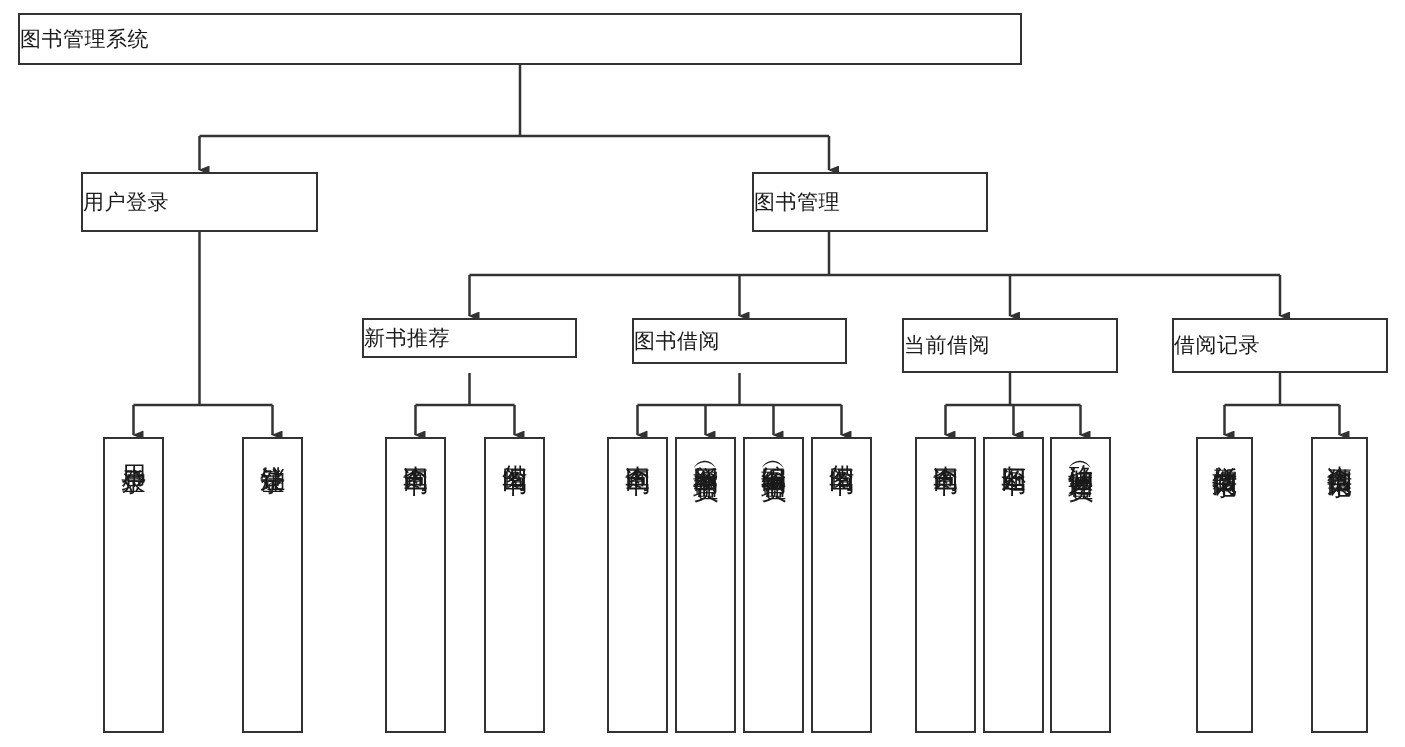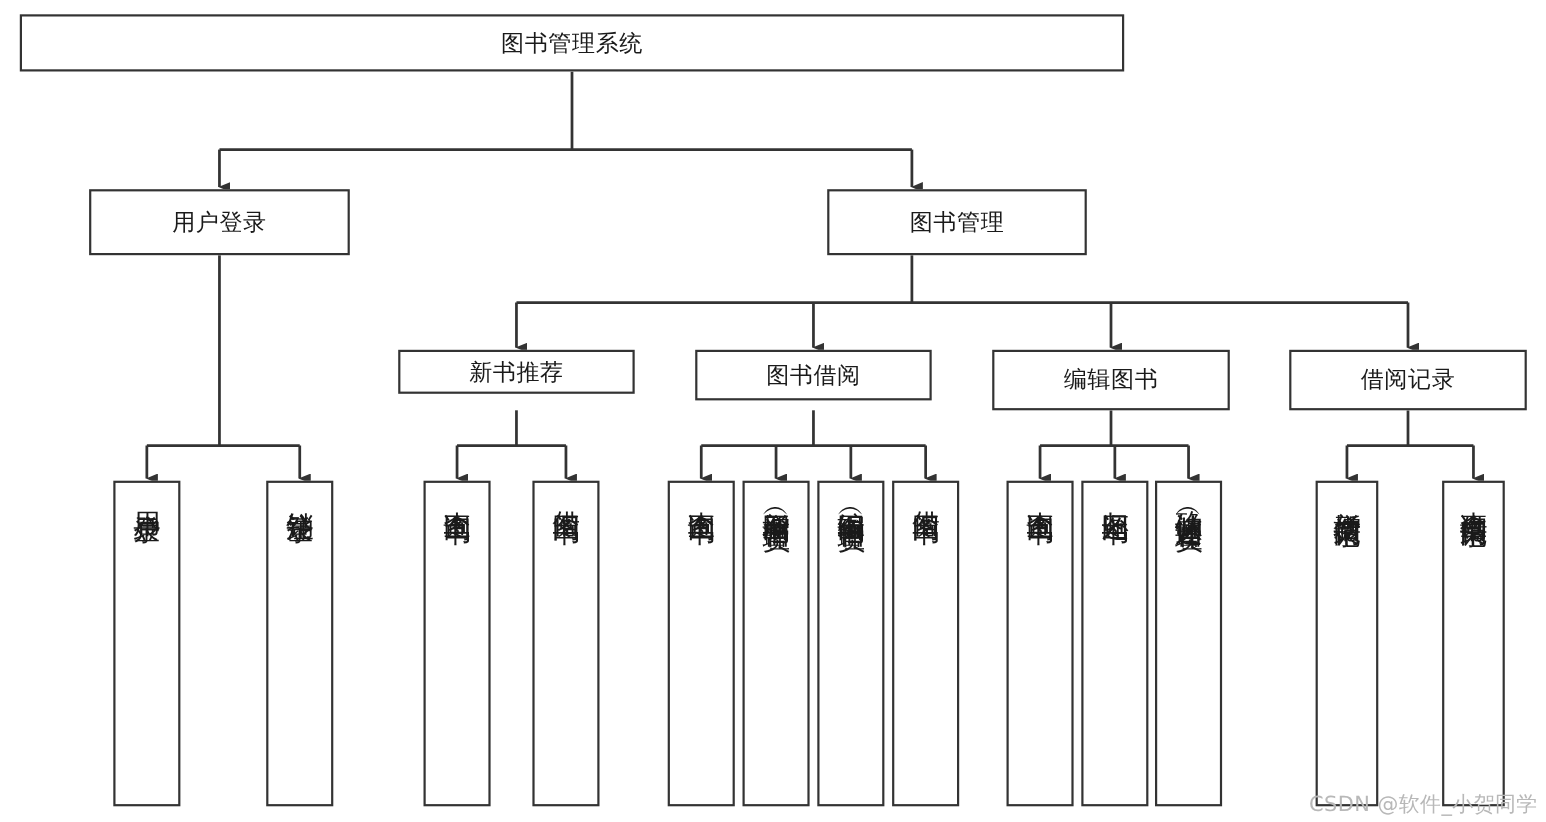--- a/index.html
+++ b/index.html
@@ -24,21 +24,20 @@
     width: 1405px;
     height: 747px;
   }
   .node {
     position: absolute;
     box-sizing: border-box;
     background: #ffffff;
     border: 2px solid #333333;
     display: flex;
     align-items: center;
-    justify-content: center;
     color: #1a1a1a;
   }
   .node .node-label {
     display: block;
     text-align: center;
     line-height: 1.18;
     letter-spacing: 0.5px;
   }
   .node.horizontal .node-label {
     font-size: 21px;
@@ -120,21 +119,21 @@
       <div class="node horizontal" style="left: 752px; top: 172px; width: 236px; height: 60px;">
         <span class="node-label">图书管理</span>
       </div>
       <div class="node horizontal" style="left: 362px; top: 318px; width: 215px; height: 40px;">
         <span class="node-label">新书推荐</span>
       </div>
       <div class="node horizontal" style="left: 632px; top: 318px; width: 215px; height: 46px;">
         <span class="node-label">图书借阅</span>
       </div>
       <div class="node horizontal" style="left: 902px; top: 318px; width: 216px; height: 55px;">
-        <span class="node-label">编辑图书</span>
+        <span class="node-label">当前借阅</span>
       </div>
       <div class="node horizontal" style="left: 1172px; top: 318px; width: 216px; height: 55px;">
         <span class="node-label">借阅记录</span>
       </div>
       <div class="node vertical" style="left: 103px; top: 437px; width: 61px; height: 296px;">
         <span class="node-label">用户登录</span>
       </div>
       <div class="node vertical" style="left: 242px; top: 437px; width: 61px; height: 296px;">
         <span class="node-label">注销登录</span>
       </div>
@@ -165,14 +164,13 @@
       <div class="node vertical" style="left: 1050px; top: 437px; width: 61px; height: 296px;">
         <span class="node-label">确认归还（管理员）</span>
       </div>
       <div class="node vertical" style="left: 1196px; top: 437px; width: 57px; height: 296px;">
         <span class="node-label">新增借阅记录</span>
       </div>
       <div class="node vertical" style="left: 1311px; top: 437px; width: 57px; height: 296px;">
         <span class="node-label">查询借阅记录</span>
       </div>
     </div>
-  <div id="watermark" style="left: 1190px; top: 718px; color: rgb(184, 184, 184);">CSDN @软件_小贺同学</div>
 </div>
 
 </body></html>

